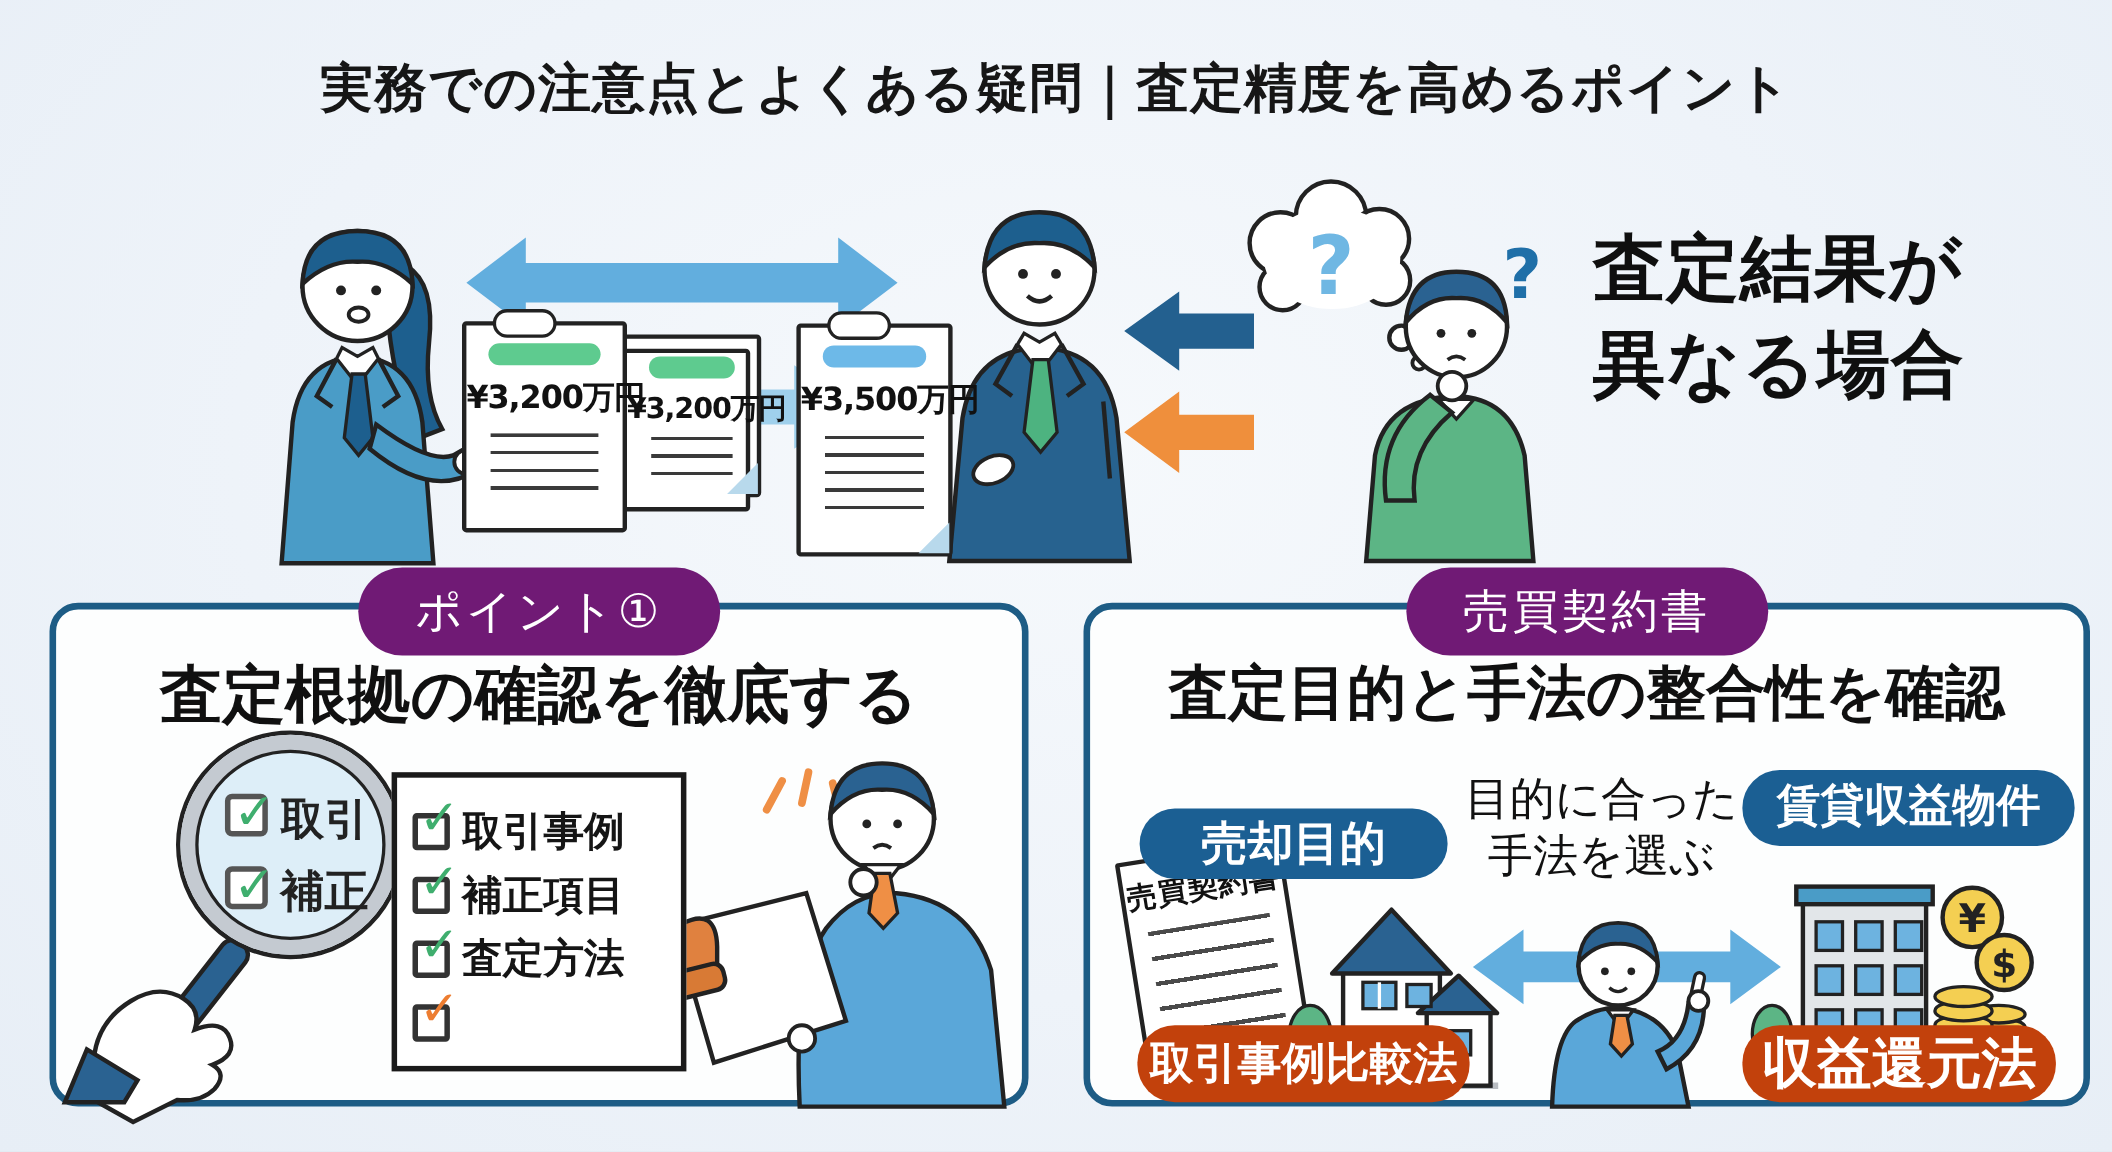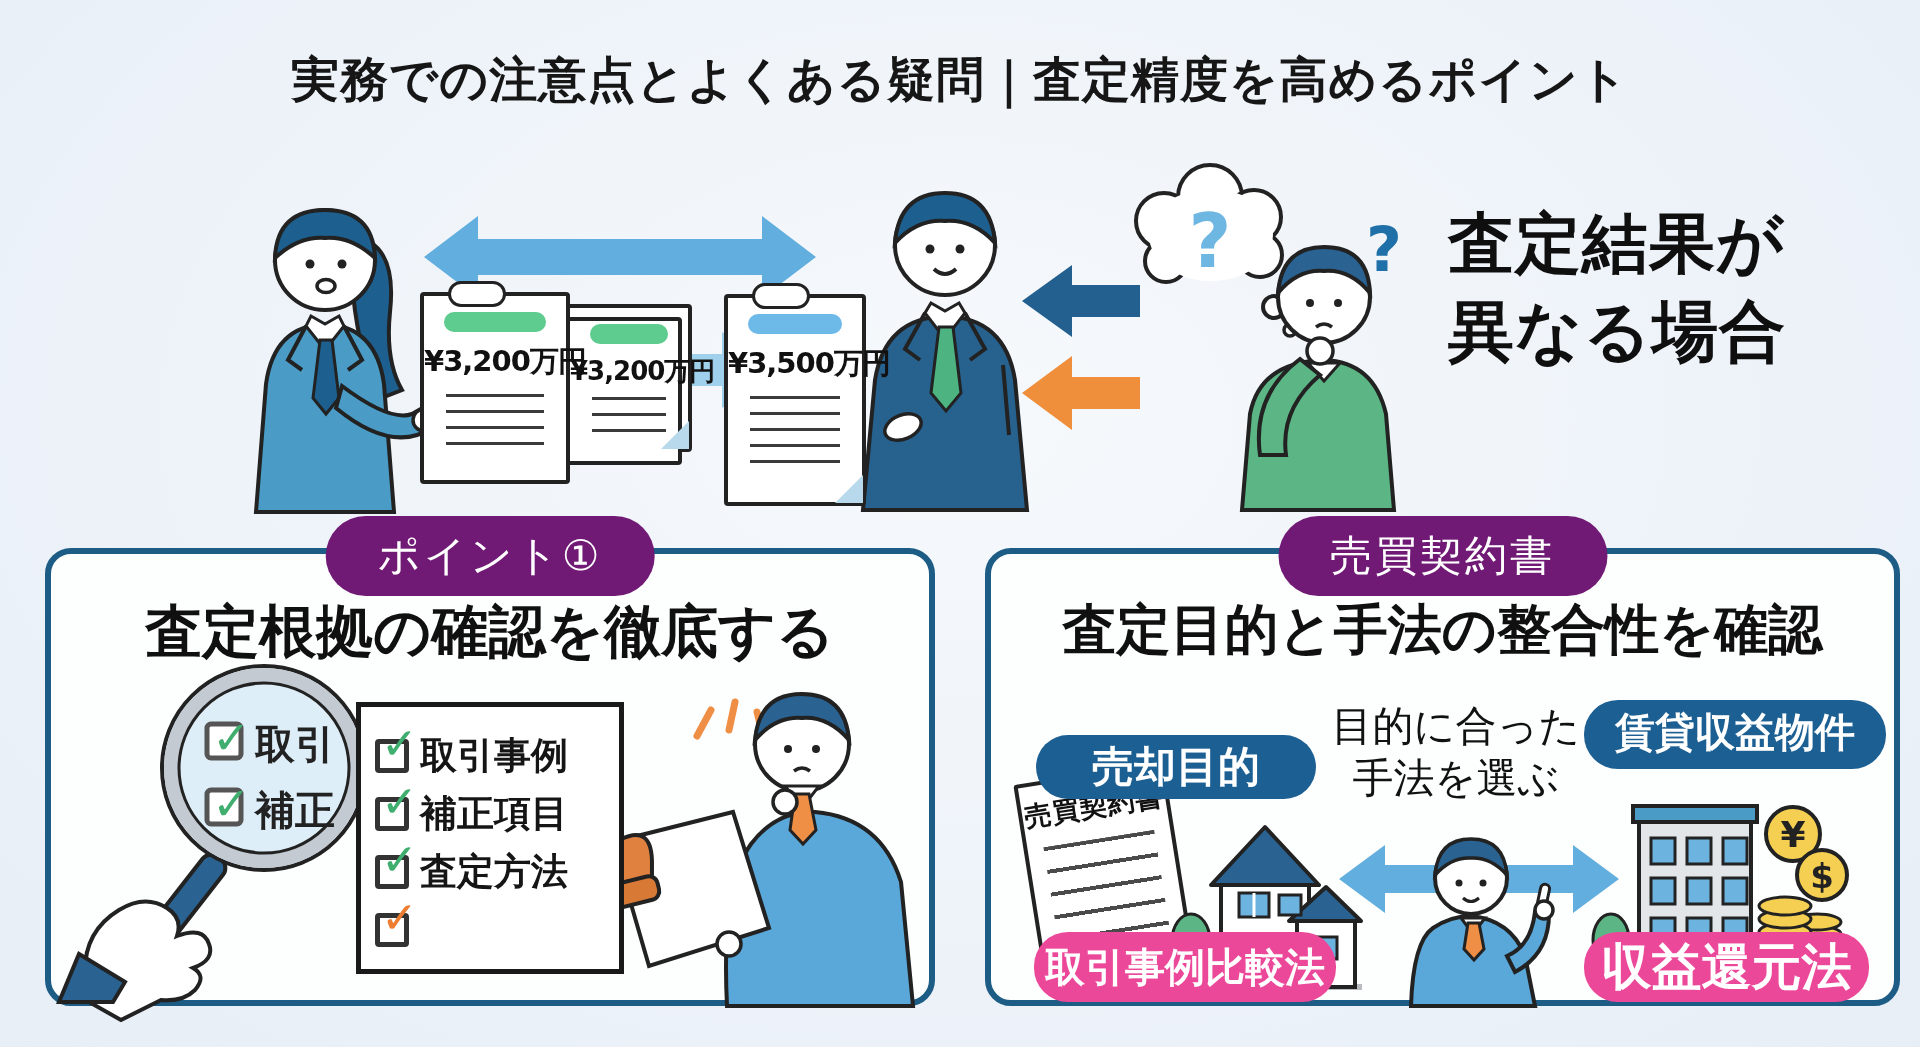--- a/index.html
+++ b/index.html
@@ -60,21 +60,21 @@
   .checkbox .check { position:absolute; left:1px; top:-22px; font-size:44px; font-weight:900;
     color:#3fae6e; line-height:1; }
   .check-row .cl-label { font-size:37px; font-weight:700; color:#151515; white-space:nowrap; }
   .check-row.orange .check { color:#ed7d31; }
   .check-row.orange .cl-label { color:#e8762d; }
 
   
   .pill { position:absolute; border-radius:34px; color:#fff; font-weight:900;
     text-align:center; white-space:nowrap; z-index:4; }
   .pill.blue  { background:#1b5f93; }
-  .pill.green { background:#ec4899; }
+  .pill.green { background:#c2410c; }
   #pill-purpose-left  { left:45px;  top:150px; width:280px; height:64px; line-height:64px; font-size:42px;margin-top:31px; }
   #pill-purpose-right { left:593px; top:146px; width:302px; height:69px; line-height:64px; font-size:40px; }
   #pill-method-left   { left:43px;  top:378px; width:302px; height:70px; line-height:70px; font-size:40px; }
   #pill-method-right  { left:593px; top:378px; width:285px; height:70px; line-height:70px; font-size:50px; }
   .mid-caption { position:absolute; left:337px; top:146px; width:256px; text-align:center;
     font-size:41px; font-weight:400; line-height:1.28; color:#111; z-index:4; white-space:nowrap; }
 
   
   .contract { position:absolute; left:38px; top:218px; width:152px; height:212px;
     background:#fff; border:4px solid #222; border-radius:3px; transform:rotate(-9deg); z-index:2; }

